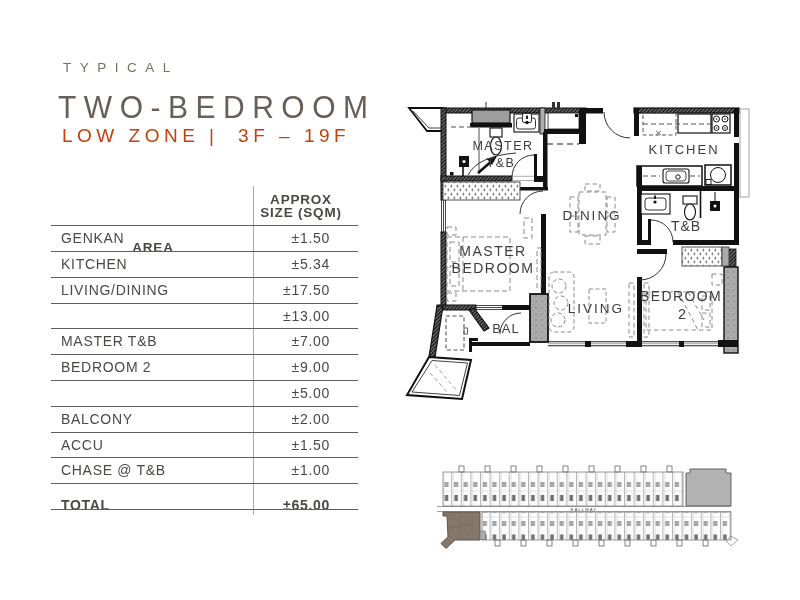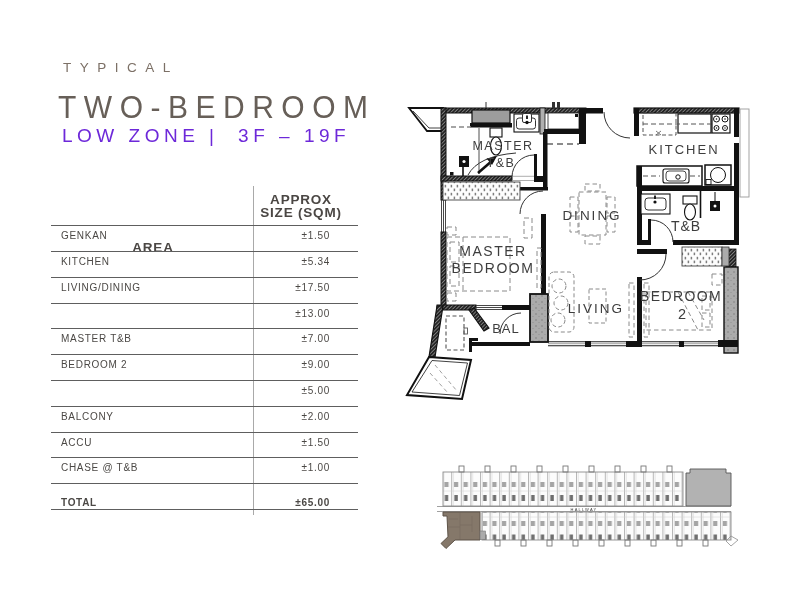--- a/index.html
+++ b/index.html
@@ -1,22 +1,22 @@
 <!DOCTYPE html>
 <html><head>
 <meta charset="utf-8">
 <style>
   html,body{margin:0;padding:0;background:#fff;}
   body{width:800px;height:600px;position:relative;font-family:"Liberation Sans",sans-serif;overflow:hidden;}
   .ttl1{position:absolute;left:63px;top:60px;font-size:13.5px;letter-spacing:8.5px;color:#7c7066;}
   .ttl2{position:absolute;left:58px;top:89px;font-size:30px;letter-spacing:7.5px;color:#675f58;transform:scaleY(1.06);transform-origin:top;}
-  .ttl3{position:absolute;left:62px;top:125px;font-size:19px;letter-spacing:4.5px;color:#6d28d9;}
+  .ttl3{position:absolute;left:62px;top:125px;font-size:19px;letter-spacing:4.5px;color:#c2410c;}
   .tbl{position:absolute;left:51px;top:186px;width:307px;color:#4b4845;}
   .hdr{position:absolute;font-weight:bold;font-size:13.5px;letter-spacing:0.8px;color:#4b4744;text-align:center;}
-  .row{position:absolute;left:0;width:307px;height:26px;font-size:10px;letter-spacing:0.7px;}
+  .row{position:absolute;left:0;width:307px;height:26px;font-size:14px;letter-spacing:0.7px;}
   .row .lab{position:absolute;left:10px;top:5px;}
   .row .val{position:absolute;right:28px;top:5px;}
   .hline{position:absolute;left:51px;width:307px;height:1px;background:#5e5e5e;}
   .vline{position:absolute;left:253px;top:186px;width:1px;height:329px;background:#a9a9a9;}
   svg{position:absolute;left:0;top:0;}
   text{font-family:"Liberation Sans",sans-serif;fill:#3d3d3d;}
 </style>
 </head>
 <body>
 

